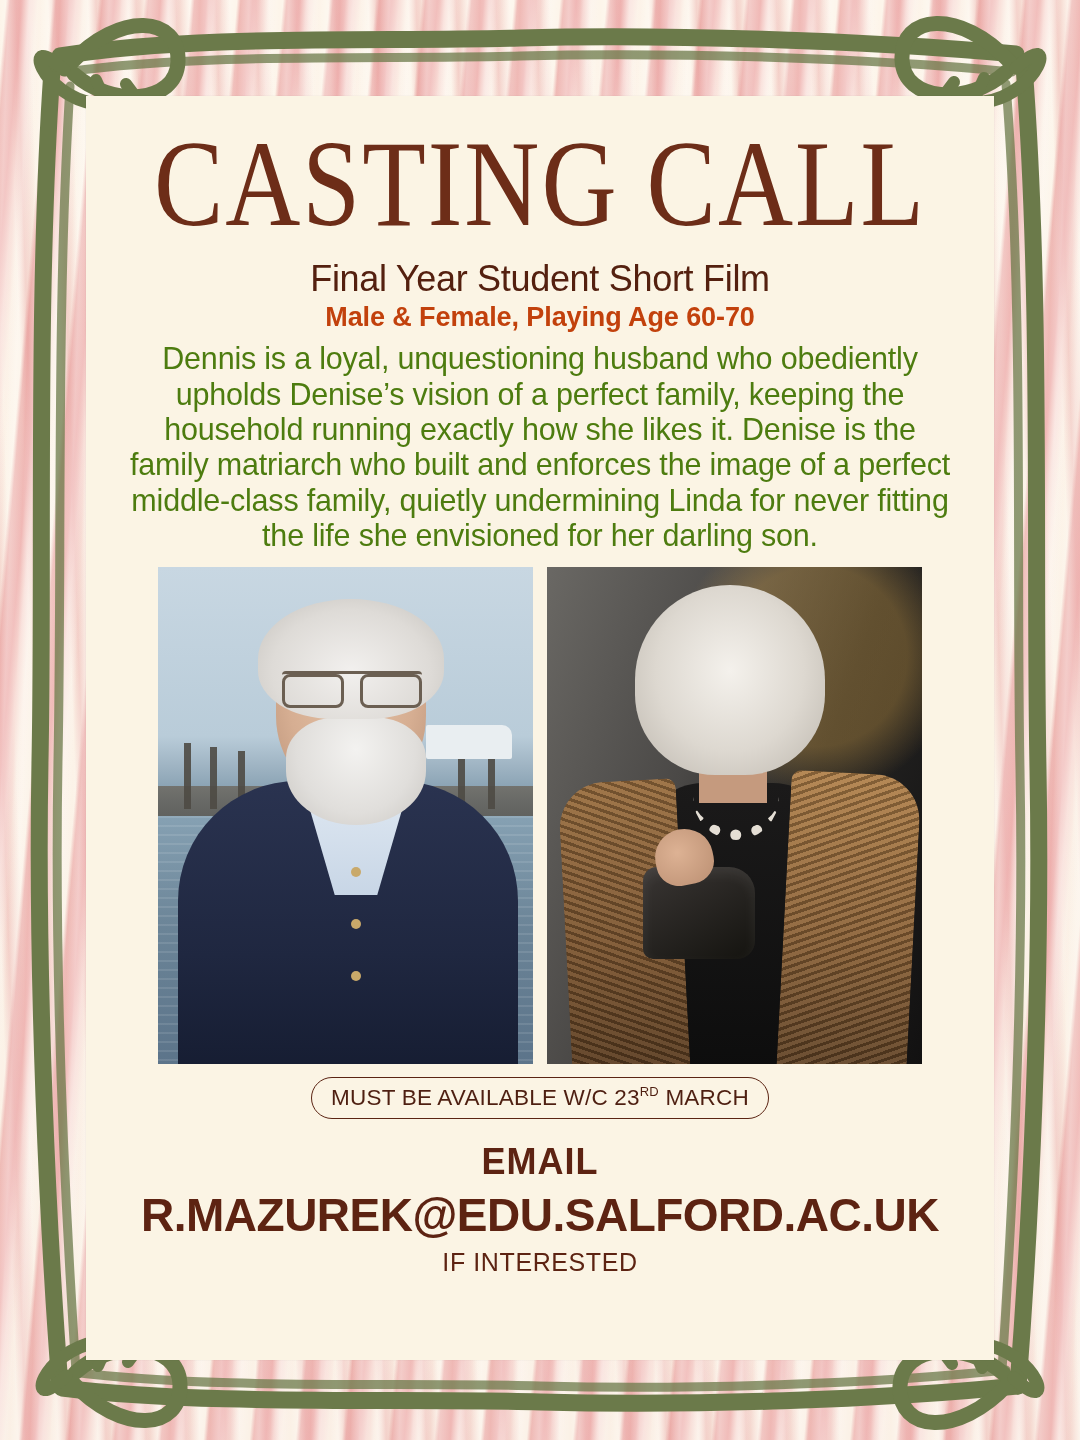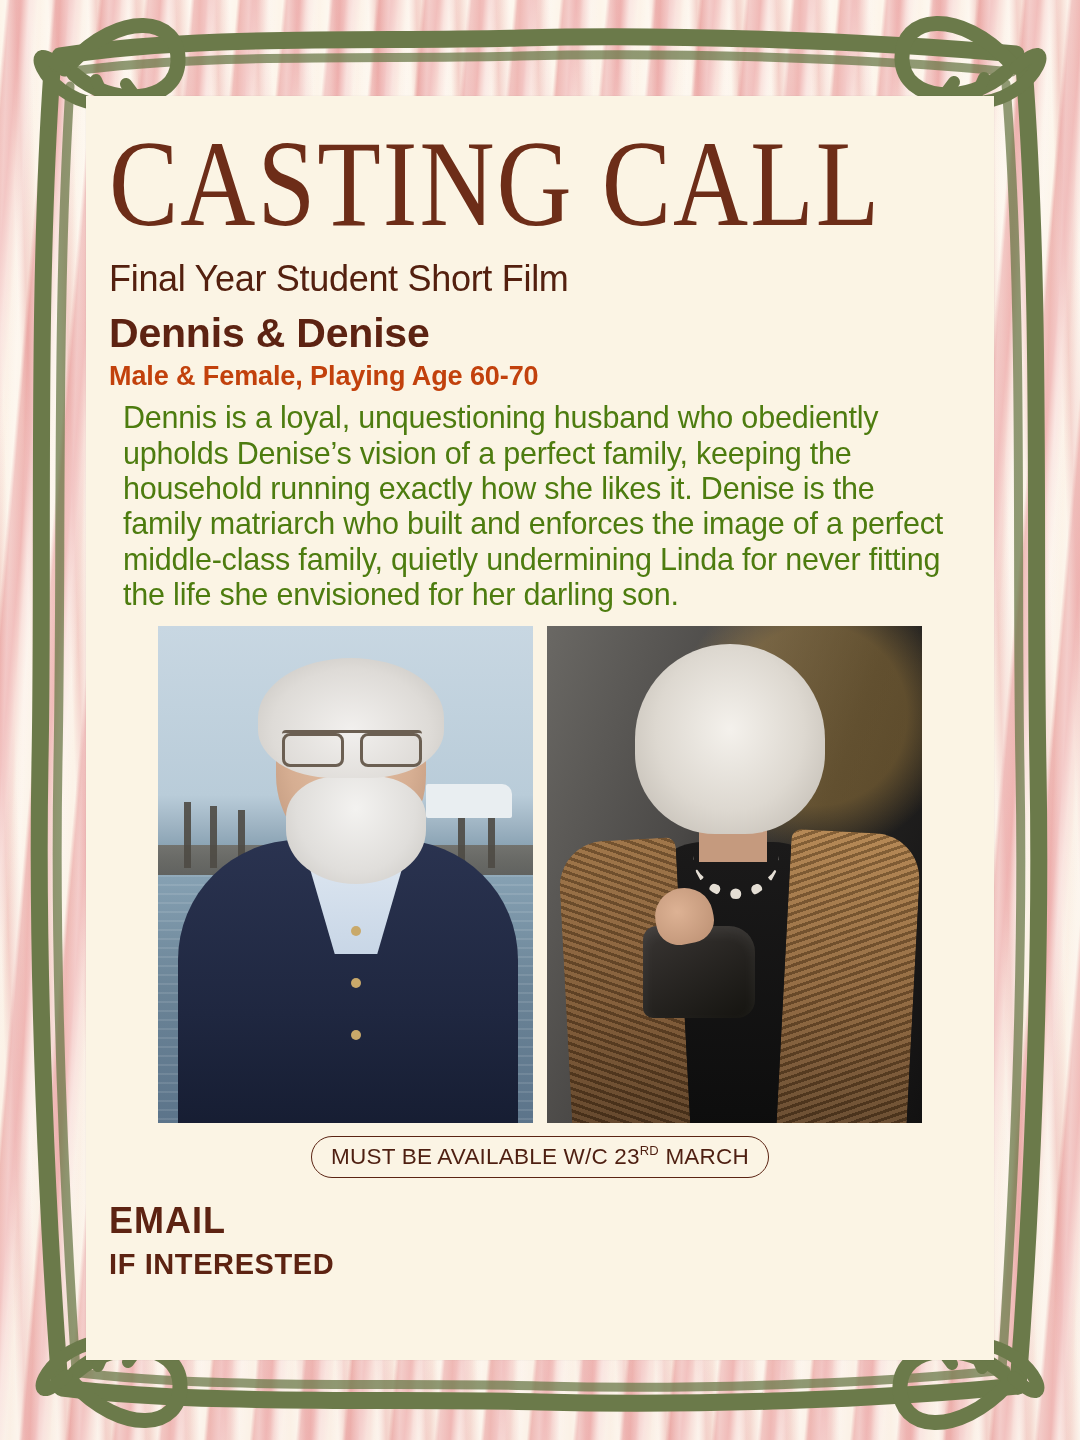--- a/index.html
+++ b/index.html
@@ -81,20 +81,21 @@
   }
 
   .inner {
     position: absolute;
     left: 0;
     top: 0;
     width: 908px;
     height: 1264px;
     padding: 0 23px;
     box-sizing: border-box;
+    text-align: center;
     color: #4a2016;
   }
 
   
   .casting-call {
     font-family: "Liberation Serif", "DejaVu Serif", serif;
     font-size: 104px;
     line-height: 1.0;
     letter-spacing: 2px;
     color: #6d2d18;
@@ -314,22 +315,22 @@
   .email-addr {
     margin-top: 5px;
     font-size: 46px;
     font-weight: bold;
     color: #5d2312;
     letter-spacing: -0.5px;
     white-space: nowrap;
   }
   .email-foot {
     margin-top: 6px;
-    font-size: 29px;
-    font-weight: bold;
+    font-size: 25px;
+    font-weight: normal;
     color: #5d2312;
     letter-spacing: 0.6px;
   }
 </style>
 </head>
 <body>
 
 <div class="poster">
 
   <div class="stripes"></div>
@@ -373,21 +374,20 @@
     </svg>
   </div>
 
   <div class="card">
     <div class="inner">
 
       <div class="casting-call">CASTING CALL</div>
 
       <div class="subtitle">Final Year Student Short Film</div>
 
-      <div class="roles">Dennis &amp; Denise</div>
 
       <div class="roles-sub">Male &amp; Female, Playing Age 60-70</div>
 
       <div class="blurb">Dennis is a loyal, unquestioning husband who obediently upholds Denise’s vision of a perfect family, keeping the household running exactly how she likes it. Denise is the family matriarch who built and enforces the image of a perfect middle-class family, quietly undermining Linda for never fitting the life she envisioned for her darling son.</div>
 
       <div class="photos">
 
         <div class="photo p-left">
           <div class="dock"></div>
           <div class="piling" style="left:26px; top:176px; height:66px;"></div>
@@ -422,17 +422,18 @@
         </div>
 
       </div>
 
       <div class="pill-row">
         <div class="pill"><span>MUST BE AVAILABLE W/C 23</span><sup>RD</sup><span> MARCH</span></div>
       </div>
 
 
       <div class="email-label">EMAIL</div>
+      <div class="email-addr">R.MAZUREK@EDU.SALFORD.AC.UK</div>
       <div class="email-foot">IF INTERESTED</div>
 
     </div>
   </div>
 </div>
 
 </body></html>

